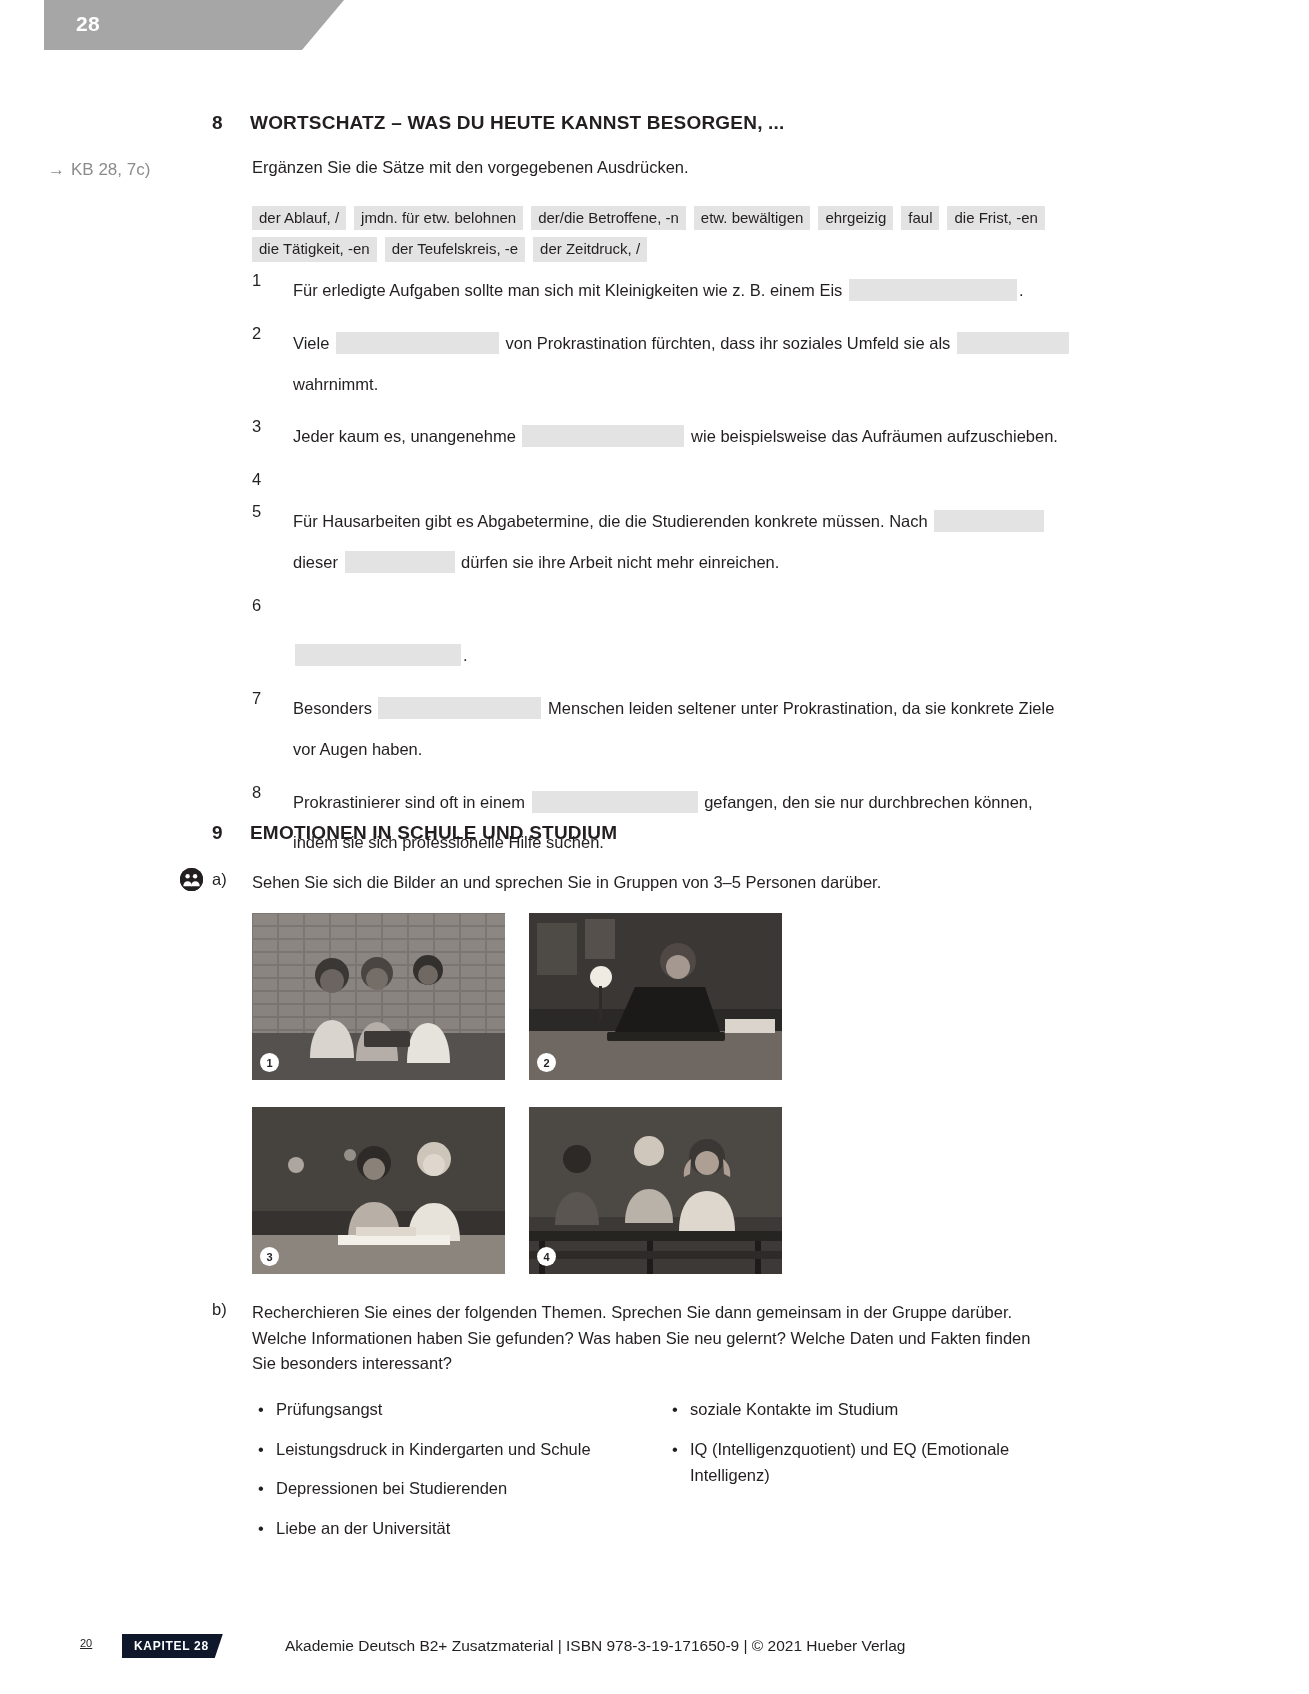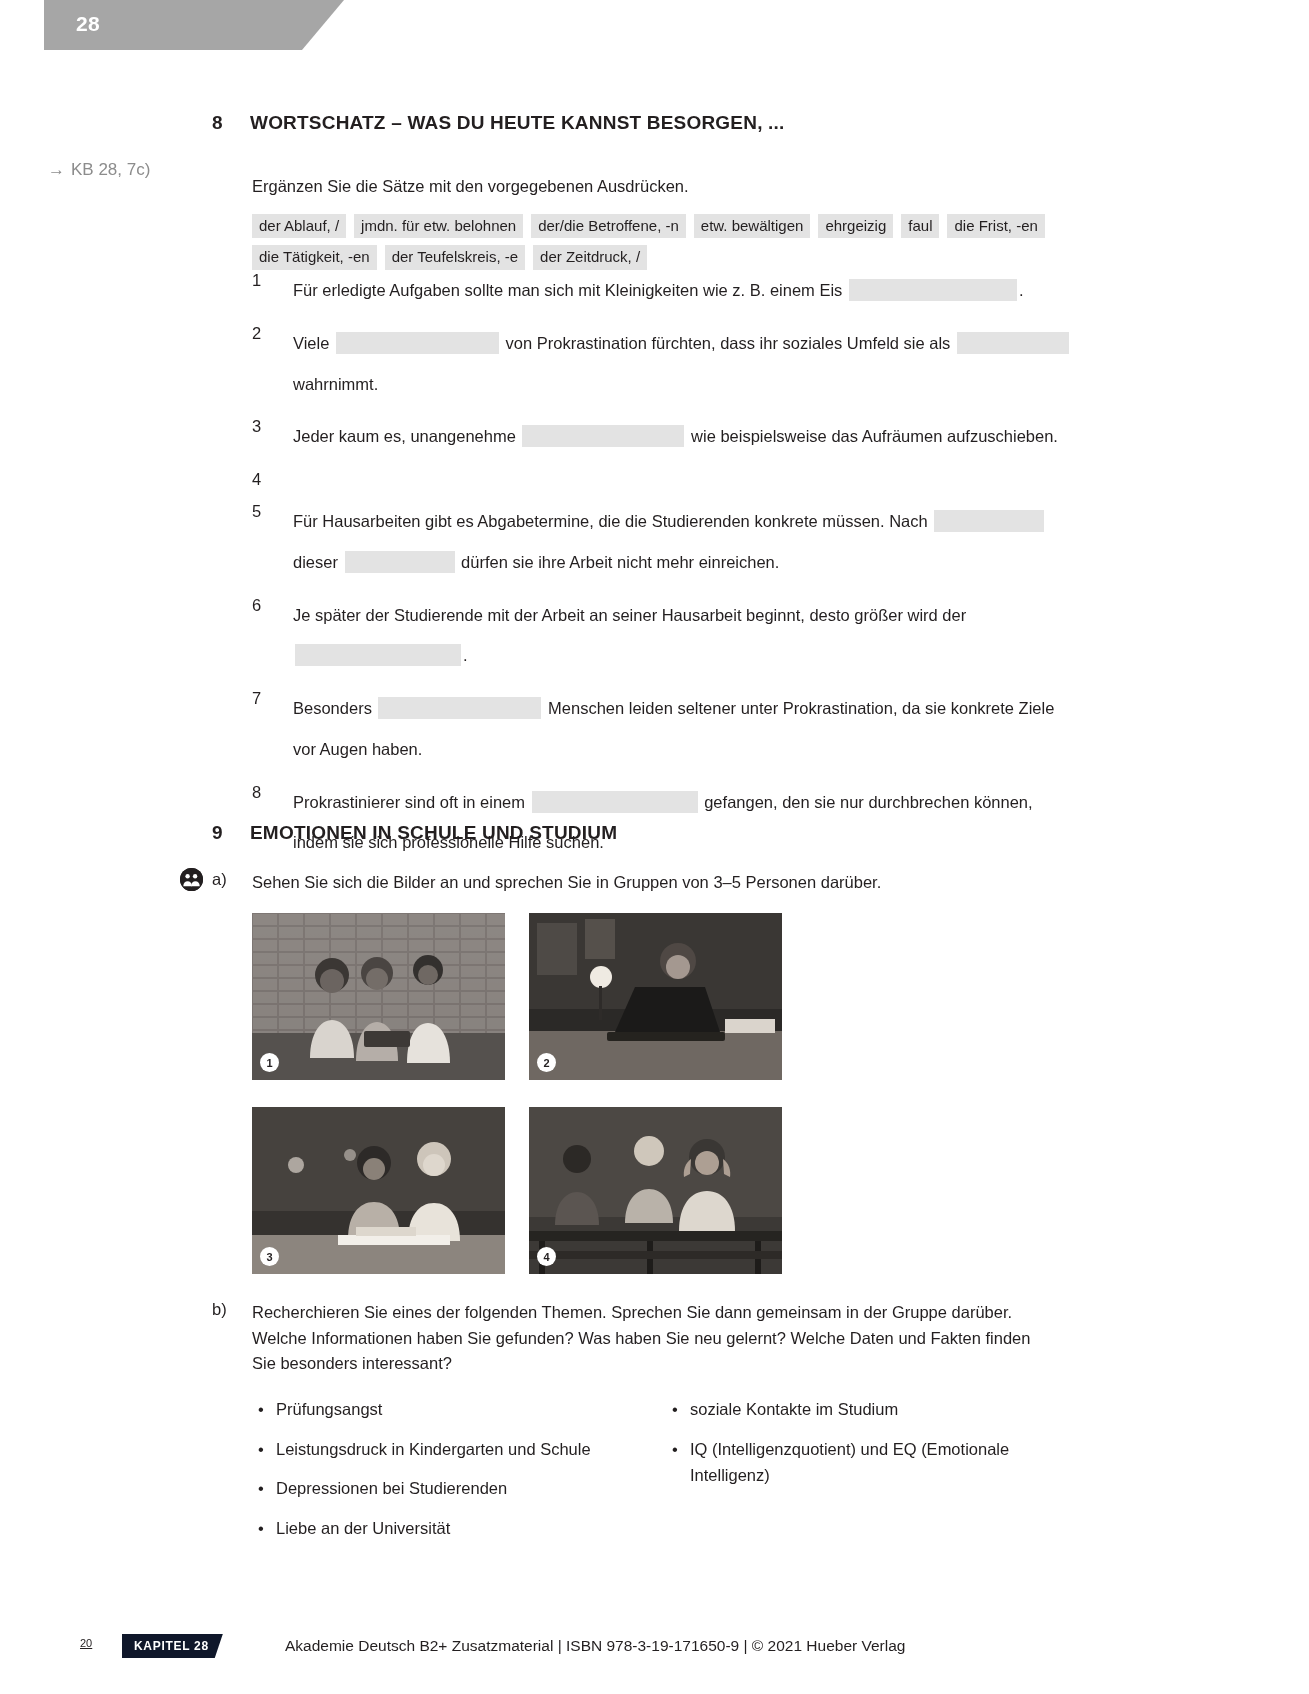--- a/index.html
+++ b/index.html
@@ -90,21 +90,20 @@
 
   
   .chipbox {
     position: absolute;
     left: 252px;
     top: 206px;
     width: 830px;
     display: flex;
     flex-wrap: wrap;
     gap: 7px 8px;
-    margin-top: 8px;
   }
   .chip {
     background: #e3e3e3;
     color: #231f20;
     font-size: 15px;
     padding: 3px 7px 4px 7px;
     line-height: 1.15;
     white-space: nowrap;
   }
 
@@ -251,21 +250,21 @@
 
   <div class="sec-head" style="left:212px; top:112px;">
     <span class="sec-num">8</span>
     <span class="sec-title">WORTSCHATZ – WAS DU HEUTE KANNST BESORGEN, ...</span>
   </div>
 
   <div class="ref-note" style="top:160px;">
     <span class="ref-arrow">→</span><span>KB 28, 7c)</span>
   </div>
 
-  <div class="instr" style="left:252px; top:174px;">Ergänzen Sie die Sätze mit den vorgegebenen Ausdrücken.</div>
+  <div class="instr" style="left:252px; top:155px;">Ergänzen Sie die Sätze mit den vorgegebenen Ausdrücken.</div>
 
   <div class="chipbox" id="wordbank">
       <span class="chip">der Ablauf, /</span>
       <span class="chip">jmdn. für etw. belohnen</span>
       <span class="chip">der/die Betroffene, -n</span>
       <span class="chip">etw. bewältigen</span>
       <span class="chip">ehrgeizig</span>
       <span class="chip">faul</span>
       <span class="chip">die Frist, -en</span>
       <span class="chip">die Tätigkeit, -en</span>
@@ -288,21 +287,21 @@
       </div>
       <div class="ex-item">
         <div class="ex-num">4</div>
       </div>
       <div class="ex-item">
         <div class="ex-num">5</div>
         <div class="ex-text"><span>Für Hausarbeiten gibt es Abgabetermine, die die Studierenden konkrete müssen. Nach </span><span class="blank" style="width: 110px;"></span><br><span>dieser </span><span class="blank" style="width: 110px;"></span><span> dürfen sie ihre Arbeit nicht mehr einreichen.</span></div>
       </div>
       <div class="ex-item">
         <div class="ex-num">6</div>
-        <div class="ex-text"><span>Je später der Studierende mit der Arbeit an seiner Hausarbeit beginnt, desto größer wird der</span><br><span class="blank" style="width: 166px;"></span><span>.</span></div>
+        <div class="ex-text"><br><span class="blank" style="width: 166px;"></span><span>.</span></div>
       </div>
       <div class="ex-item">
         <div class="ex-num">7</div>
         <div class="ex-text"><span>Besonders </span><span class="blank" style="width: 163px;"></span><span> Menschen leiden seltener unter Prokrastination, da sie konkrete Ziele</span><br><span>vor Augen haben.</span></div>
       </div>
       <div class="ex-item">
         <div class="ex-num">8</div>
         <div class="ex-text"><span>Prokrastinierer sind oft in einem </span><span class="blank" style="width: 166px;"></span><span> gefangen, den sie nur durchbrechen können,</span><br><span>indem sie sich professionelle Hilfe suchen.</span></div>
       </div>
     </div>

